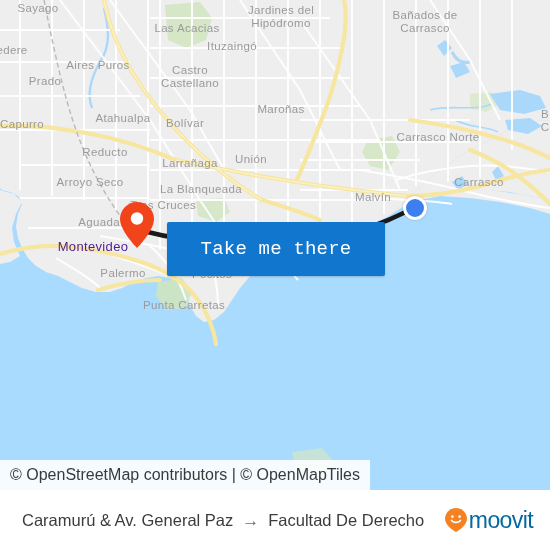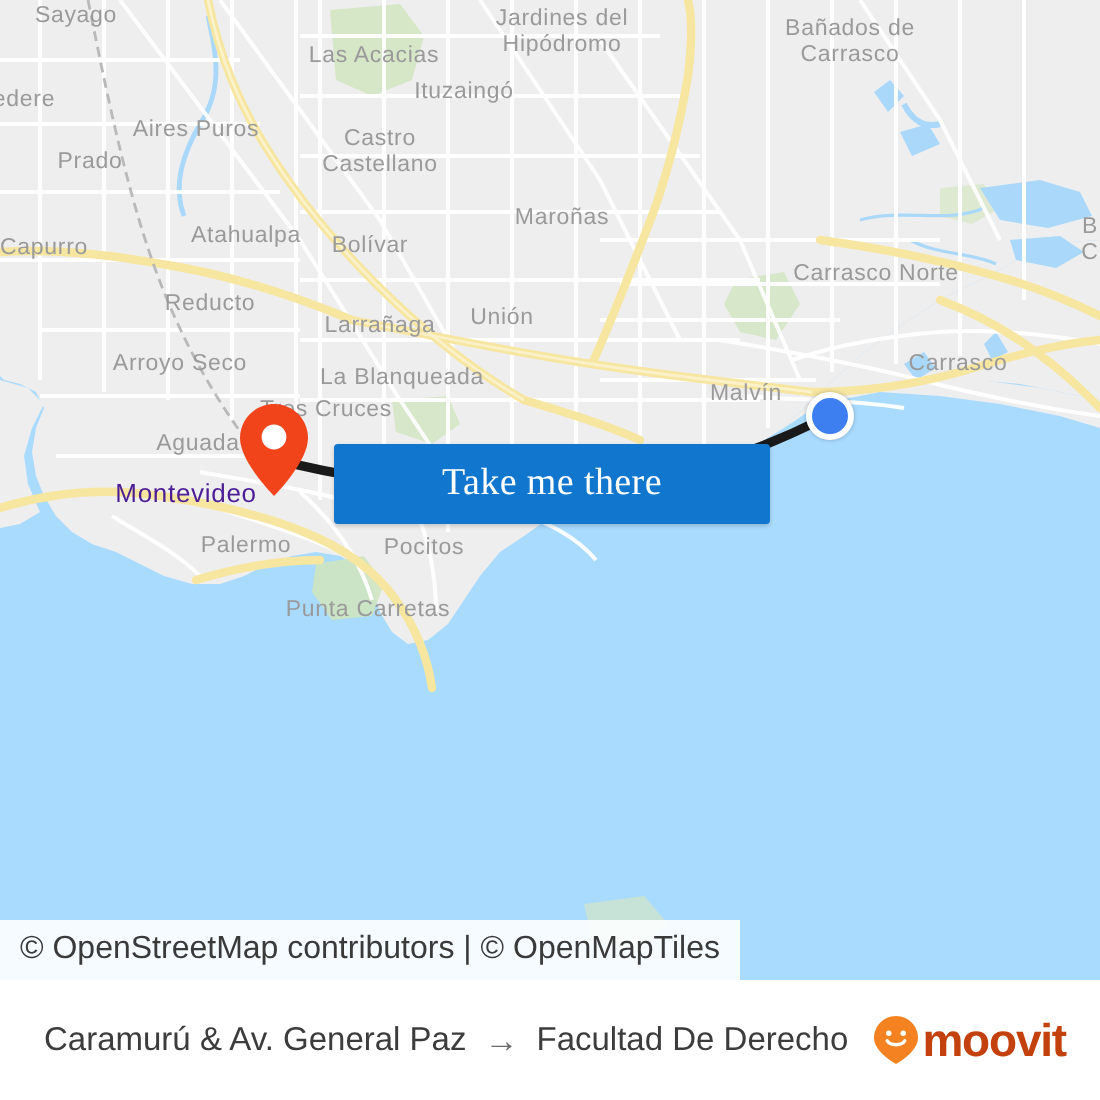--- a/index.html
+++ b/index.html
@@ -36,24 +36,24 @@
   .bluedot{
     position:absolute;width:24px;height:24px;border-radius:50%;
     background:#3d7ff0;border:3px solid #ffffff;
     box-sizing:border-box;
     transform:translate(-50%,-50%);
     box-shadow:0 0 2px rgba(0,0,0,.25);
   }
 
   
   #take-me-there{
-    position:absolute;left:167px;top:222px;width:218px;height:40px;
+    position:absolute;left:167px;top:222px;width:218px;height:54px;
     background:#1176cd;color:#ffffff;
     border:0;border-radius:2px;
-    font-family:Liberation Serif, serif;
+    font-family:Liberation Mono, monospace;
     font-size:19px;letter-spacing:.2px;
     display:flex;align-items:center;justify-content:center;
     cursor:pointer;
     box-shadow:0 1px 2px rgba(0,0,0,.18);
   }
 
   
   #attribution{
     position:absolute;left:0;top:460px;
     height:30px;padding:0 10px;
@@ -74,21 +74,21 @@
     margin-left:22px;
     font-size:16.5px;color:#3c3c3c;
     white-space:nowrap;
   }
   #trip .arrow{font-size:17px;color:#6a6a6a;line-height:1;}
   #brand{
     position:absolute;right:17px;top:50%;transform:translateY(-50%);
     display:flex;align-items:center;gap:2px;
   }
   #brand .wordmark{
-    font-size:23px;font-weight:bold;color:#c2410c;
+    font-size:23px;font-weight:normal;color:#0369a1;
     letter-spacing:-.6px;line-height:1;
   }
 </style>
 </head>
 <body>
 
 <div id="app">
 
   <div id="map">
     <svg width="550" height="490" viewBox="0 0 550 490">

